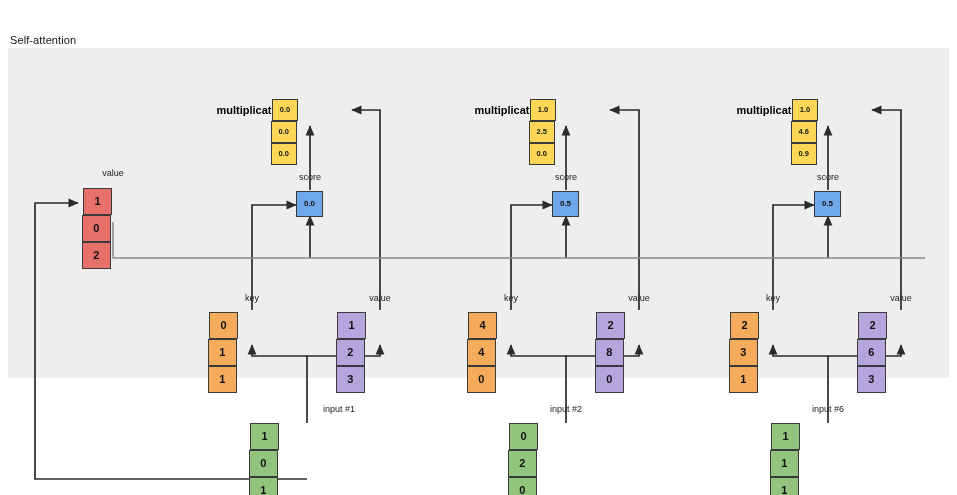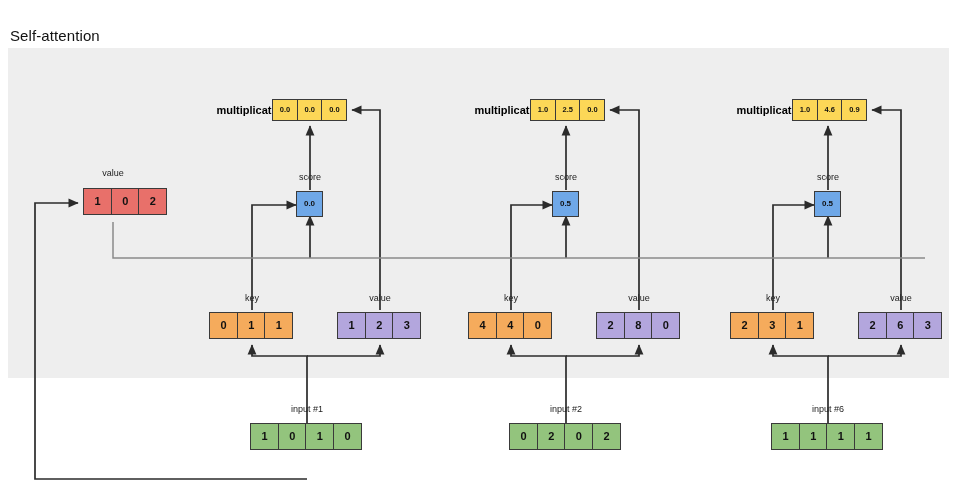--- a/index.html
+++ b/index.html
@@ -4,33 +4,33 @@
 <style>
   html,body{margin:0;padding:0;background:#ffffff;}
   body{
     width:957px;height:495px;position:relative;overflow:hidden;
     font-family:"Liberation Sans","DejaVu Sans",sans-serif;
     color:#1a1a1a;
   }
   #stage{position:absolute;inset:0;}
 
   .title{
-    position:absolute;left:10px;top:27px;
-    font-size:15px;letter-spacing:.1px;color:#111;
+    position:absolute;left:10px;top:34px;
+    font-size:11px;letter-spacing:.1px;color:#111;
   }
 
   .panel{
     position:absolute;left:8px;top:48px;width:941px;height:330px;
     background:#eeeeee;
   }
 
   svg.wires{position:absolute;left:0;top:0;width:957px;height:495px;pointer-events:none;}
 
   
-  .vec{position:absolute;display:flex;}
+  .vec{position:absolute;display:flex;flex-direction:column;}
   .cell{
     box-sizing:border-box;
     display:flex;align-items:center;justify-content:center;
     border:1.3px solid #3a3a3a;
     font-weight:bold;
     line-height:1;
   }
   .vec .cell + .cell{margin-left:-1.3px;}
 
   .v-red   .cell{background:#e8706a;color:#111;}
@@ -129,21 +129,21 @@
     <div class="cell">1</div>
   </div>
 
   <div class="cap" style="left:350px;top:293px;width:60px;">value</div>
   <div class="vec v-pur sz-kv" style="left:337px;top:312px;">
     <div class="cell">1</div>
     <div class="cell">2</div>
     <div class="cell">3</div>
   </div>
 
-  <div class="cap" style="left:265px;top:404px;width:84px;">input #1</div>
+  <div class="cap" style="left:271px;top:404px;width:84px;text-align:right;">input #1</div>
   <div class="vec v-grn sz-in" style="left:250px;top:423px;">
     <div class="cell">1</div>
     <div class="cell">0</div>
     <div class="cell">1</div>
     <div class="cell">0</div>
   </div>
 
   <div class="cap cap-bold" style="left:438px;top:104px;width:108px;text-align:right;">multiplication</div>
   <div class="vec v-yel sz-mul" style="left:530px;top:99px;">
     <div class="cell">1.0</div>

